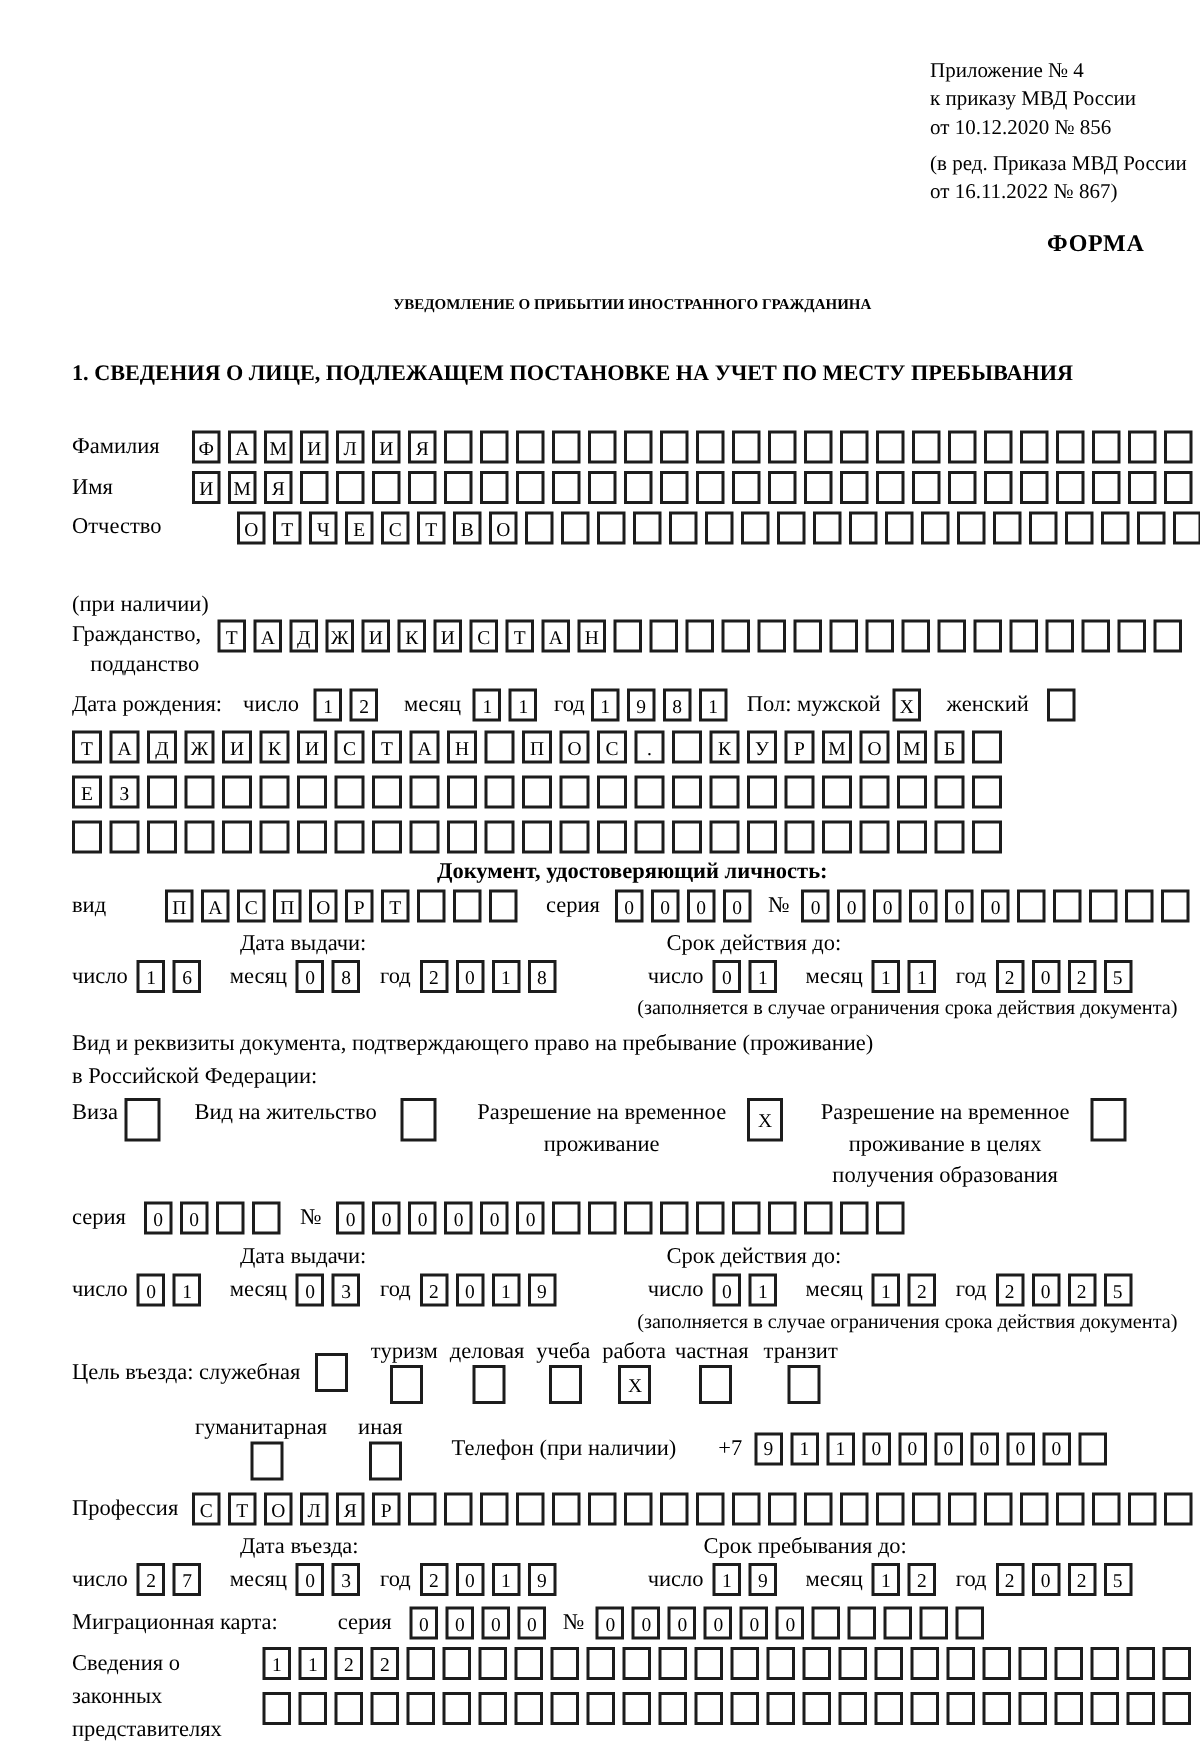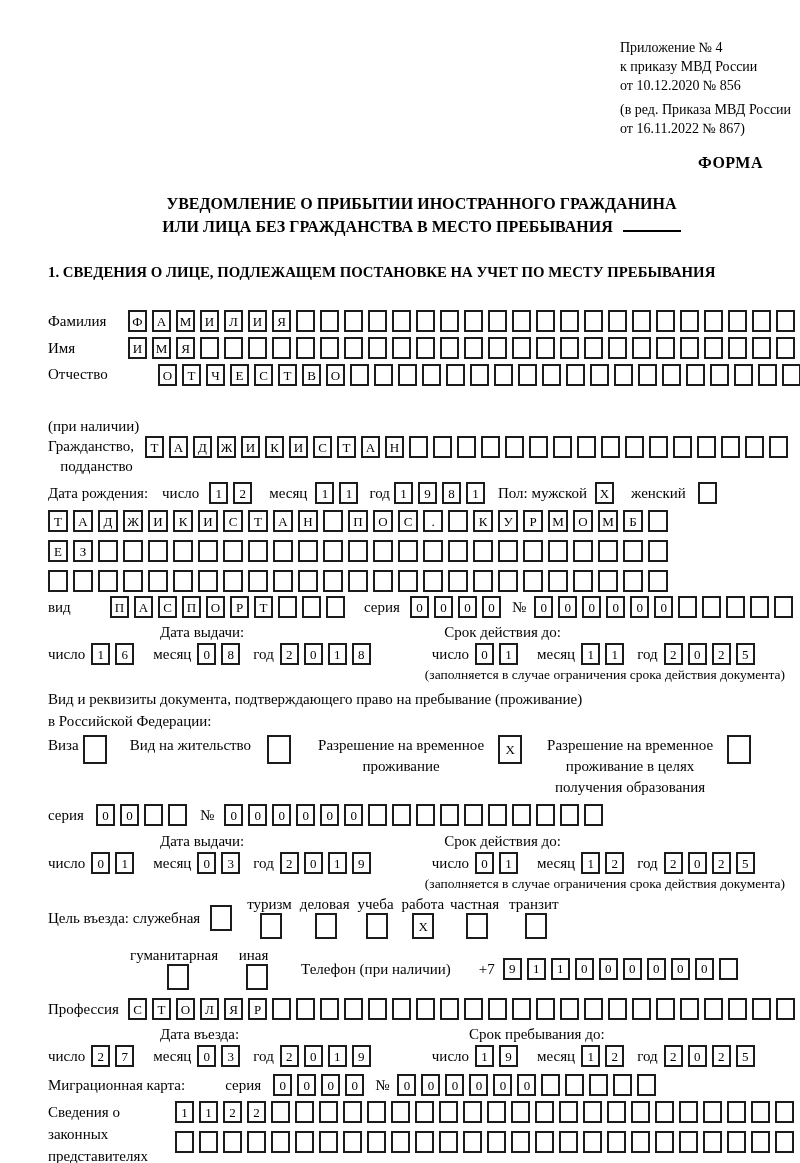--- a/index.html
+++ b/index.html
@@ -6,21 +6,21 @@
   html,body { background:#fff; }
   .page {
     position:relative; width:800px; height:1163px; margin:0 auto;
     background:#fff; color:#000;
     font-family:"Liberation Serif","DejaVu Serif",serif;
     font-size:15px; padding:38px 5px 8px 48px; overflow:hidden;
   }
   .annex { width:185px; margin-left:572px; font-size:14px; line-height:19px; }
   .annex .amend { margin-top:5px; }
   .forma { text-align:right; padding-right:32px; font-weight:bold; font-size:16px; margin-top:16px; letter-spacing:.5px; }
-  .title { text-align:center; font-weight:bold; font-size:16px; line-height:23px; margin-top:20px; }
+  .title { text-align:center; font-weight:bold; font-size:10px; line-height:23px; margin-top:20px; }
   .title .uline { display:inline-block; width:58px; border-bottom:2px solid #000; margin-left:10px; }
   .sec-head { font-weight:bold; font-size:14.8px; margin-top:26px; }
   .form-body { margin-top:29px; }
   .frow { display:flex; align-items:flex-start; }
   .flabel { flex:none; line-height:22px; }
   .flabel2 { flex:none; line-height:20px; }
   .cells { display:flex; flex:none; }
   .cell {
     flex:none; width:19px; height:22px; border:2px solid #1c1c1c; margin-right:5px;
     display:flex; align-items:center; justify-content:center;
@@ -51,21 +51,20 @@
     <div>к приказу МВД России</div>
     <div>от 10.12.2020 № 856</div>
     <div class="amend">(в ред. Приказа МВД России</div>
     <div>от 16.11.2022 № 867)</div>
   </div>
 
   <div class="forma">ФОРМА</div>
 
   <div class="title">
     <div>УВЕДОМЛЕНИЕ О ПРИБЫТИИ ИНОСТРАННОГО ГРАЖДАНИНА</div>
-    <div><span>ИЛИ ЛИЦА БЕЗ ГРАЖДАНСТВА В МЕСТО ПРЕБЫВАНИЯ</span><span class="uline"></span></div>
   </div>
 
   <div class="sec-head">1. СВЕДЕНИЯ О ЛИЦЕ, ПОДЛЕЖАЩЕМ ПОСТАНОВКЕ НА УЧЕТ ПО МЕСТУ ПРЕБЫВАНИЯ</div>
 
   <div class="form-body">
 
     <div class="frow" style="margin-bottom:5px;">
       <span class="flabel" style="width:80px;">Фамилия</span>
       <span class="cells">
           <span class="cell">Ф</span>
@@ -315,20 +314,21 @@
             <span class="cell"></span>
             <span class="cell"></span>
             <span class="cell"></span>
             <span class="cell"></span>
             <span class="cell"></span>
             <span class="cell"></span>
           </span>
       </span>
     </div>
 
+    <div class="center-bold" style="margin-bottom:3px;">Документ, удостоверяющий личность:</div>
 
     <div class="frow" style="align-items:center; margin-bottom:5px;">
       <span class="flabel" style="width:62px;">вид</span>
       <span class="cells">
           <span class="cell">П</span>
           <span class="cell">А</span>
           <span class="cell">С</span>
           <span class="cell">П</span>
           <span class="cell">О</span>
           <span class="cell">Р</span>

